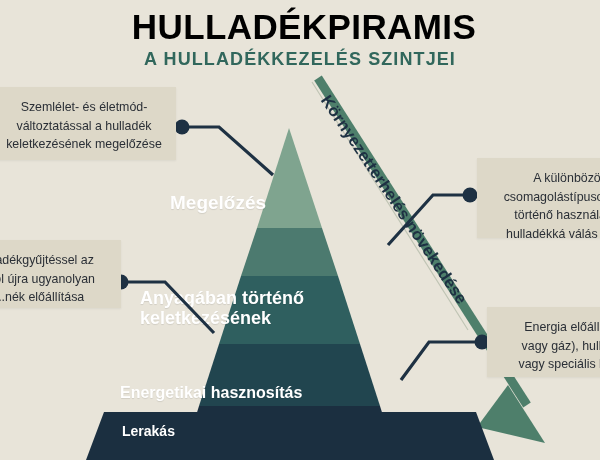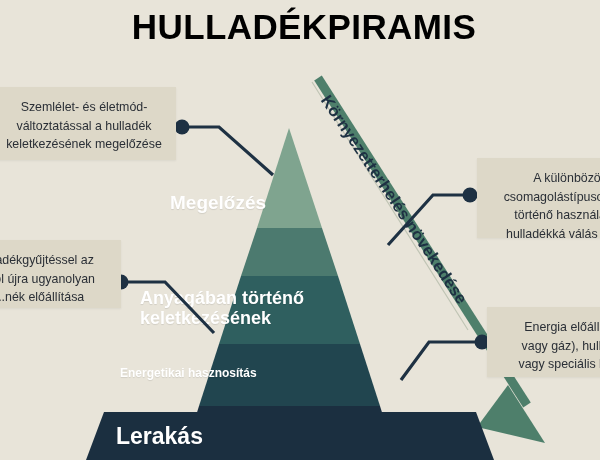--- a/index.html
+++ b/index.html
@@ -65,22 +65,22 @@
     text-align: left;
     color: #ffffff;
     font-weight: bold;
     line-height: 1.12;
     text-shadow: 0 1px 1px rgba(0,0,0,0.10);
     white-space: pre-line;
   }
   #tier-label-0 { left: 170px; top: 192px; width: 260px; font-size: 19px; }
   #tier-label-1 { left: 155px; top: 243px; width: 290px; font-size: 19px; }
   #tier-label-2 { left: 140px; top: 288px; width: 320px; font-size: 18px; }
-  #tier-label-3 { left: 120px; top: 367px; width: 360px; font-size: 12px; }
-  #tier-label-4 { left: 116px; top: 424px; width: 370px; font-size: 23px; }
+  #tier-label-3 { left: 120px; top: 384px; width: 360px; font-size: 16px; }
+  #tier-label-4 { left: 122px; top: 424px; width: 370px; font-size: 14px; }
 
   
   .arrow-caption {
     position: absolute;
     z-index: 5;
     left: 244px;
     top: 190px;
     width: 300px;
     text-align: center;
     font-size: 16.5px;
@@ -154,20 +154,21 @@
     <circle cx="121" cy="282" r="7.5" fill="#1e3143"></circle>
 
     <polyline points="465,195 433,195 388,245" fill="none" stroke="#1e3143" stroke-width="3.2"></polyline>
     <circle cx="470" cy="195" r="7.5" fill="#1e3143"></circle>
 
     <polyline points="477,342 429,342 401,380" fill="none" stroke="#1e3143" stroke-width="3.2"></polyline>
     <circle cx="482" cy="342" r="7.5" fill="#1e3143"></circle>
   </svg>
 
   <div class="title">HULLADÉKPIRAMIS</div>
+  <div class="subtitle">A HULLADÉKKEZELÉS SZINTJEI</div>
 
   <div class="tier-label" id="tier-label-0">Megelőzés</div>
   <div class="tier-label" id="tier-label-2">Anyagában történő
 keletkezésének</div>
   <div class="tier-label" id="tier-label-3">Energetikai hasznosítás</div>
   <div class="tier-label" id="tier-label-4">Lerakás</div>
 
   <div class="arrow-caption">Környezetterhelés növekedése</div>
 
   <div class="callout" id="callout-prevention">Szemlélet- és életmód-

